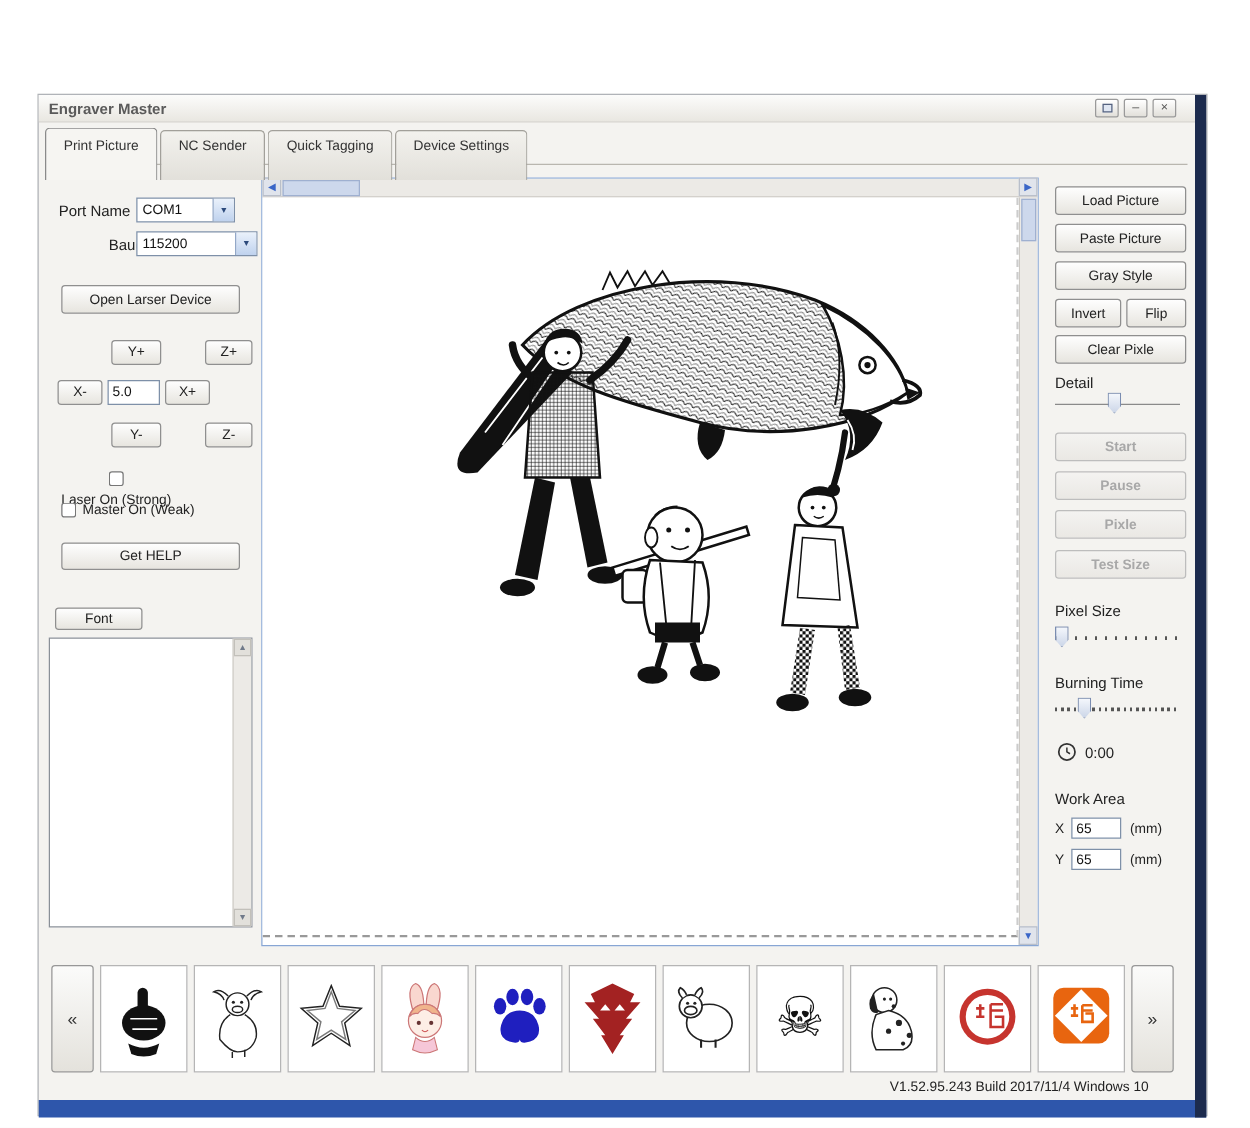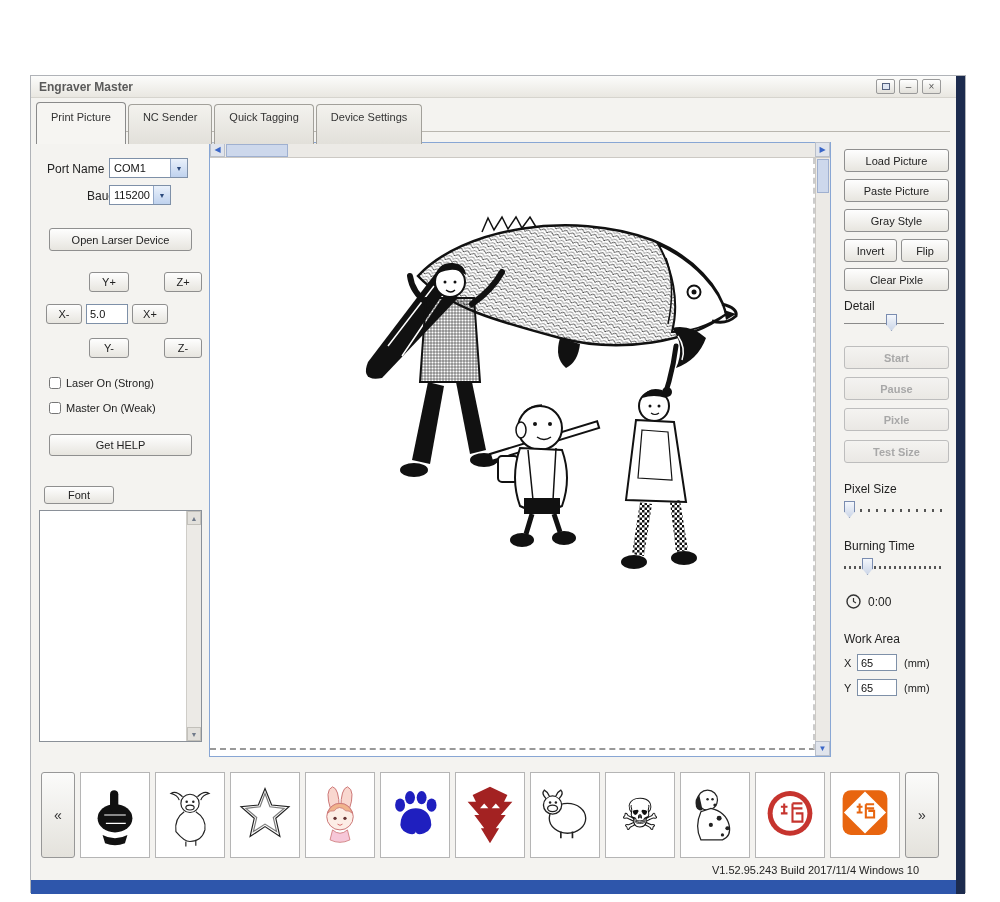--- a/index.html
+++ b/index.html
@@ -122,36 +122,36 @@
     <div class="tab">Device Settings</div>
   </div>
   <div class="tabline"></div>
 
   <span class="lbl" style="left:16px; top:86px;">Port Name</span>
   <div class="combo" style="left:78px; top:82px; width:79px;">
     <span class="val">COM1</span>
     <span class="arrow">▼</span>
   </div>
   <span class="lbl" style="left:16px; top:113px;padding-left:40px;">Baud Rate</span>
-  <div class="combo" style="left:78px; top:109px; width:62px;">
+  <div class="combo" style="left:78px; top:109px; width:97px;">
     <span class="val">115200</span>
     <span class="arrow">▼</span>
   </div>
 
   <div class="btn" style="left:18px; top:152px; width:143px; height:23px;">Open Larser Device</div>
 
   <div class="btn" style="left:58px; top:196px; width:40px; height:20px;">Y+</div>
   <div class="btn" style="left:133px; top:196px; width:38px; height:20px;">Z+</div>
   <div class="btn" style="left:15px; top:228px; width:36px; height:20px;">X-</div>
   <input class="jinput" style="left: 55px; top: 228px; width: 42px; height: 20px;" value="5.0">
   <div class="btn" style="left:101px; top:228px; width:36px; height:20px;">X+</div>
   <div class="btn" style="left:58px; top:262px; width:40px; height:20px;">Y-</div>
   <div class="btn" style="left:133px; top:262px; width:38px; height:20px;">Z-</div>
 
-  <label class="checkrow" style="left:18px; top:301px;">
+  <label class="checkrow" style="left:18px; top:301px;flex-direction:column;">
     <input type="checkbox" style="">
     <span>Laser On (Strong)</span>
   </label>
   <label class="checkrow" style="left:18px; top:326px;">
     <input type="checkbox" style="">
     <span>Master On (Weak)</span>
   </label>
 
   <div class="btn" style="left:18px; top:358px; width:143px; height:22px;">Get HELP</div>
   <div class="btn" style="left:13px; top:410px; width:70px; height:18px;">Font</div>

